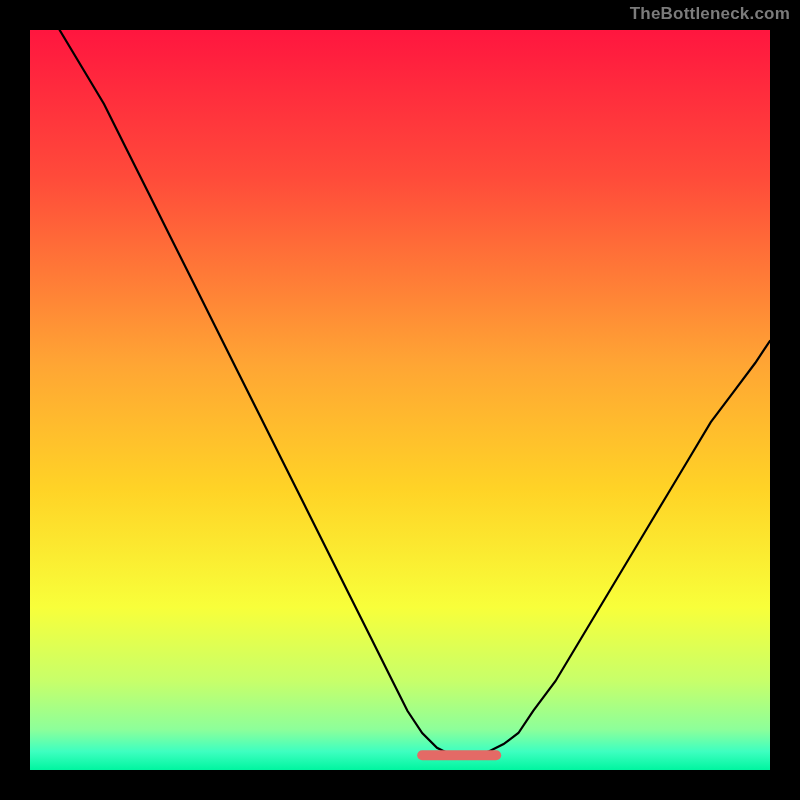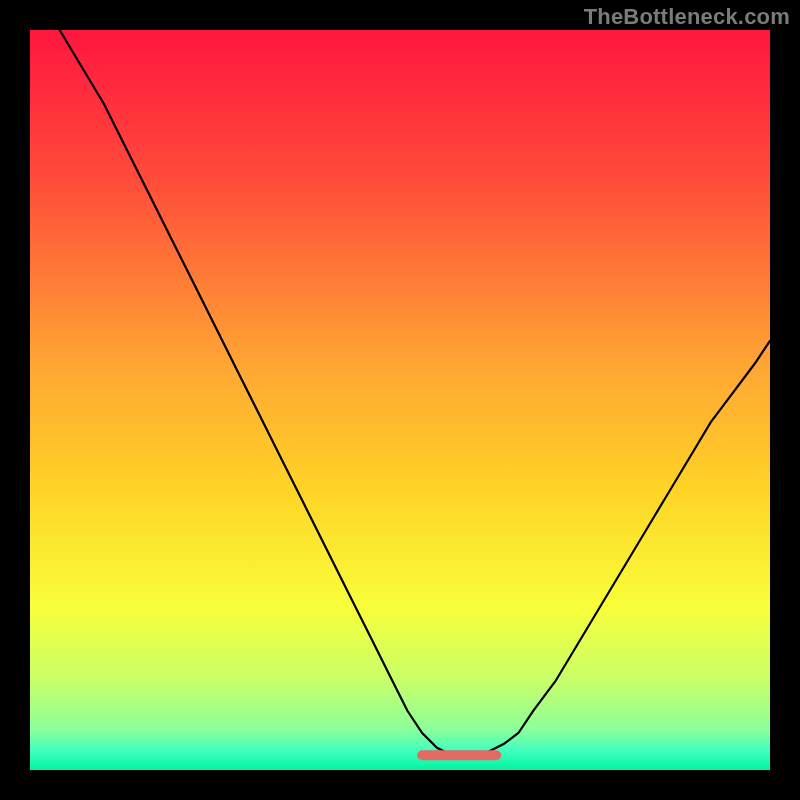--- a/index.html
+++ b/index.html
@@ -14,21 +14,21 @@
     position: relative;
     width: 800px;
     height: 800px;
     background: #000;
   }
   .watermark {
     position: absolute;
     top: 4px;
     right: 10px;
     font-family: Arial, Helvetica, sans-serif;
-    font-size: 22px;
+    font-size: 17px;
     font-weight: bold;
     color: #7b7b7b;
     z-index: 10;
     letter-spacing: 0.2px;
   }
   .plot {
     position: absolute;
     left: 30px;
     top: 30px;
     width: 740px;

